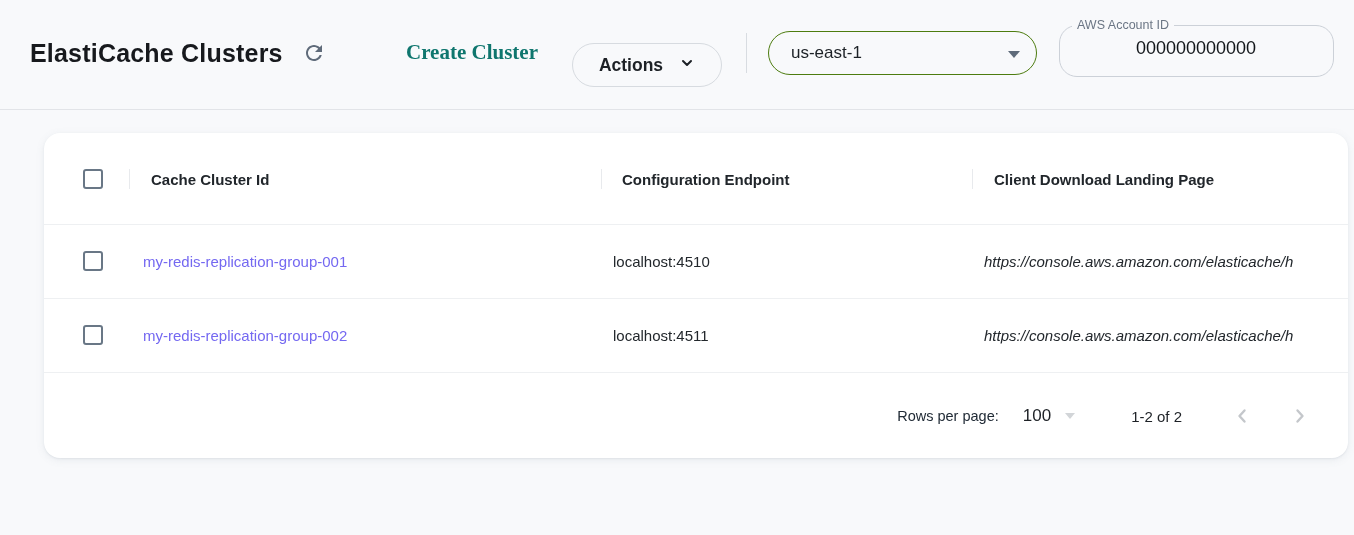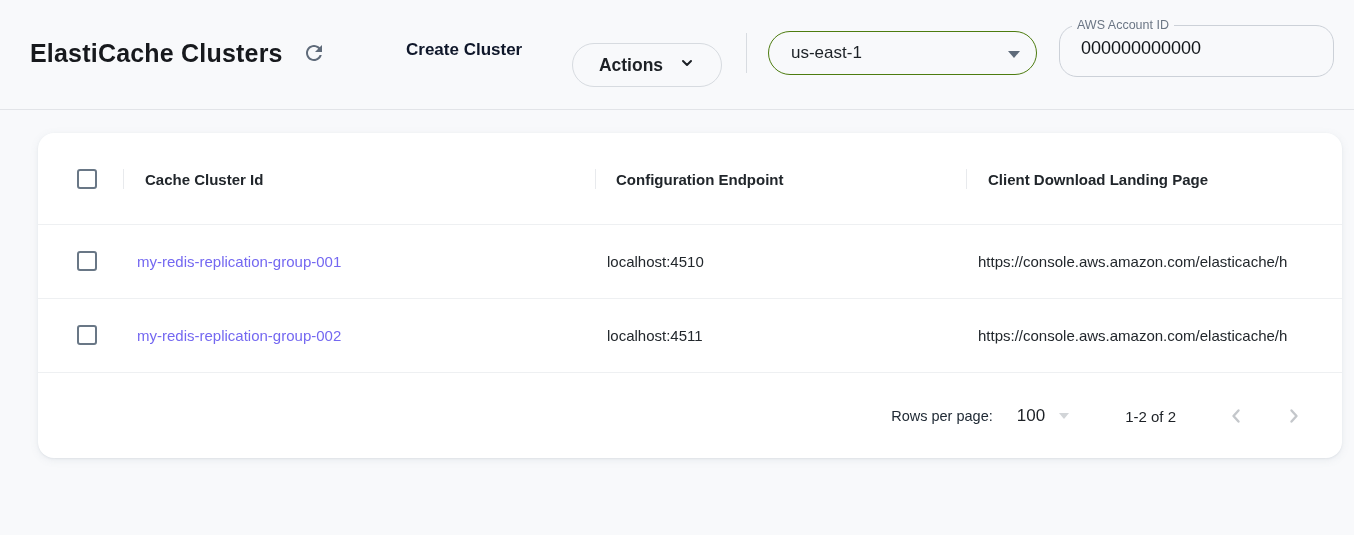--- a/index.html
+++ b/index.html
@@ -21,21 +21,21 @@
     position:absolute; left:30px; top:39px;
     font-size:25px; font-weight:bold; letter-spacing:.2px; color:#17191d;
   }
   .refresh-btn {
     position:absolute; left:300px; top:40px; width:28px; height:28px;
     background:none; border:none; cursor:pointer; color:#5f6b7a;
   }
   .create-cluster-btn {
     position:absolute; left:406px; top:40px;
     background:none; border:none; cursor:pointer;
-    font-family:Liberation Sans, sans-serif; font-size:17px; font-weight:bold; color:#0f172a;
+    font-family:Liberation Serif, serif; font-size:21px; font-weight:bold; color:#0f766e;
   }
   .actions-btn {
     position:absolute; left:572px; top:31px; width:150px; height:44px;
     border:1px solid #d7dbe0; border-radius:22px; background:transparent;
     cursor:pointer; display:flex; align-items:center; justify-content:center; gap:16px;
     font-family:inherit; font-size:17.5px; font-weight:bold; color:#1d2126;margin-top:12px;
   }
   .topbar-divider {
     position:absolute; left:746px; top:33px; width:1px; height:40px; background:#d8dce1;
   }
@@ -57,26 +57,26 @@
     width:100%; height:100%;
     border:1px solid #ccd1d8; border-radius:18px;
   }
   .account-field legend {
     margin-left:12px; padding:0 5px;
     font-size:12.5px; color:#6b7685; line-height:1;
   }
   .account-input {
     border:none; outline:none; background:transparent;
     font-family:inherit; font-size:18px; color:#101418;
-    width:230px; margin:6px 0 0 21px;
+    width:230px; margin:6px 0 0 21px;text-align:center;
   }
 
   
   .card {
-    position:absolute; left:38px; top:133px; width:1304px; height:325px;
+    position:absolute; left:44px; top:133px; width:1304px; height:325px;
     background:#ffffff; border-radius:16px;
     box-shadow:0 1px 2px rgba(100,116,139,.10), 0 2px 8px rgba(100,116,139,.10);
     overflow:hidden;
   }
   .grid-header { position:absolute; left:0; top:0; width:100%; height:91px; }
   .grid-row1   { position:absolute; left:0; top:91px;  width:100%; height:74px;padding-left:16px; }
   .grid-row2   { position:absolute; left:0; top:165px; width:100%; height:74px; }
   .grid-footer { position:absolute; left:0; top:239px; width:100%; height:86px; }
   .hline { position:absolute; left:0; width:100%; height:1px; background:#eef0f2; }
   .hl-1 { top:91px; } .hl-2 { top:165px; } .hl-3 { top:239px; }
@@ -89,21 +89,21 @@
   }
   .col-sep { position:absolute; top:50%; transform:translateY(-50%);
     width:1px; height:20px; background:#e8eaed; }
   .sep-1 { left:85px; } .sep-2 { left:557px; } .sep-3 { left:928px; }
 
   .head-label { font-size:15px; font-weight:bold; color:#21262b; }
   .h-1 { left:107px; } .h-2 { left:578px;text-align:center; } .h-3 { left:950px; }
 
   .cell-text { font-size:15px; color:#22272c; }
   .c-1 { left:99px; } .c-2 { left:569px; }
-  .c-3 { left:940px; width:364px; overflow:hidden; }
+  .c-3 { left:940px; width:364px; overflow:hidden;font-style:italic; }
   .cluster-link { color:#7468f1; text-decoration:none; cursor:pointer; }
 
   
   .pagination {
     position:absolute; right:36px; top:24px; height:40px;
     display:flex; align-items:center;
   }
   .rpp-label { font-size:14.5px; color:#212b36;margin-left:16px; }
   .rpp-select {
     display:flex; align-items:center; gap:14px; cursor:pointer;

